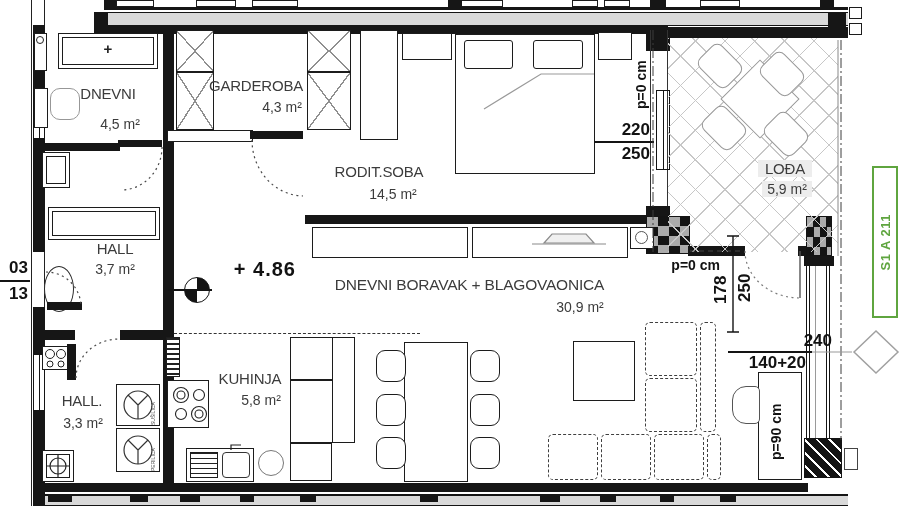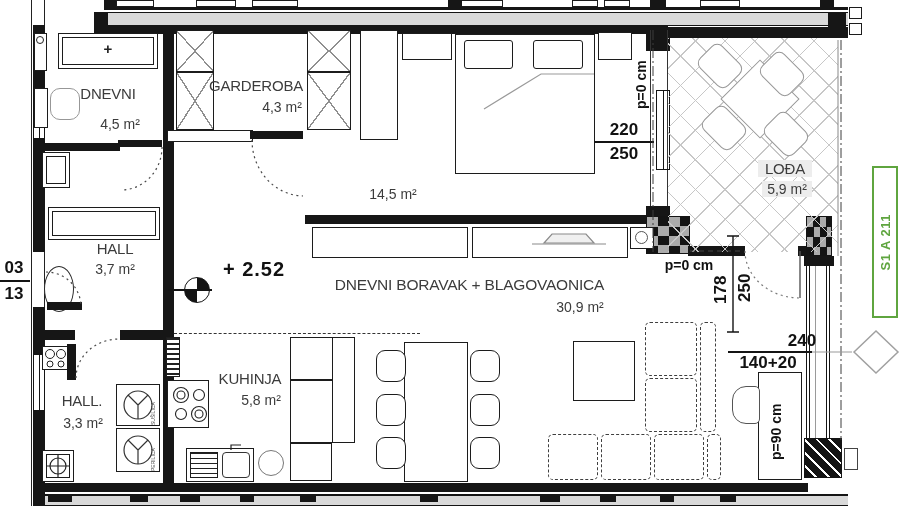--- a/index.html
+++ b/index.html
@@ -7,21 +7,21 @@
   #plan { position:relative; width:900px; height:506px; background:#fff; overflow:hidden; }
   .abs { position:absolute; }
   .w { position:absolute; background:#161616; }                     
   .fr { position:absolute; background:#fff; border:1.5px solid #1c1c1c; }  
   .frg { position:absolute; background:#fff; border:1.2px solid #979797; } 
   .inner { position:absolute; inset:3px; border:1px solid #1c1c1c; }
   .dashf { position:absolute; background:#fff; border:1.6px dashed #3f3f3f; border-radius:5px; }
   .grayband { position:absolute; background:#d9d9d9; border-top:1.5px solid #141414; border-bottom:1.5px solid #141414; }
   .lbl { position:absolute; color:#3c3c3c; font-size:15px; letter-spacing:-0.2px; white-space:nowrap; text-align:center; }
   .area { position:absolute; color:#3c3c3c; font-size:14px; white-space:nowrap; text-align:center; }
-  .dim { position:absolute; color:#121212; font-weight:bold; font-size:17px; white-space:nowrap; text-align:center; }
+  .dim { position:absolute; color:#121212; font-weight:bold; font-size:17px; white-space:nowrap; text-align:right; }
   .dimline { position:absolute; background:#141414; }
   .vtext { writing-mode:vertical-rl; transform:rotate(180deg); text-align:center; }
   .hatch { position:absolute;
     background-image:
       repeating-linear-gradient(45deg,#c7c7c7 0 1px, transparent 1px 21px),
       repeating-linear-gradient(135deg,#c7c7c7 0 1px, transparent 1px 21px);
   }
   .checker { position:absolute; background:repeating-conic-gradient(#141414 0 90deg,#ababab 0 180deg); background-size:22px 19px; border:1px solid #141414; }
   .jblock { position:absolute; background:repeating-linear-gradient(45deg,#141414 0 7px,#fff 7px 9px); border:1px solid #141414; }
   .winv { position:absolute; background:linear-gradient(to right, transparent 5px, #141414 5px, #141414 6px, transparent 6px); border-left:1px solid #141414; border-right:1px solid #141414; }
@@ -168,33 +168,34 @@
   <div class="area" style="left:252px;top:99px;width:60px">4,3 m²</div>
   <div class="fr" style="left:167px;top:130px;width:86px;height:12px"></div>
   <div class="w" style="left:250px;top:131px;width:53px;height:8px"></div>
 
   <div class="fr" style="left:360px;top:30px;width:38px;height:110px"></div>
   <div class="fr" style="left:402px;top:33px;width:50px;height:27px"></div>
   <div class="fr" style="left:455px;top:34px;width:140px;height:140px"></div>
   <div class="fr" style="left:464px;top:40px;width:49px;height:29px;border-radius:3px;border-width:1.2px"></div>
   <div class="fr" style="left:533px;top:40px;width:50px;height:29px;border-radius:3px;border-width:1.2px"></div>
   <div class="fr" style="left:598px;top:32px;width:34px;height:28px"></div>
+  <div class="lbl" style="left:325px;top:163px;width:108px">RODIT.SOBA</div>
   <div class="area" style="left:358px;top:186px;width:70px">14,5 m²</div>
   <div class="dim" style="left:598px;top:120px;width:52px">220</div>
   <div class="dimline" style="left:594px;top:141px;width:60px;height:2px"></div>
   <div class="dim" style="left:598px;top:144px;width:52px">250</div>
   <div class="dim vtext" style="left:633px;top:52px;width:20px;height:66px;font-size:14px">p=0 cm</div>
 
   <div class="fr" style="left:312px;top:227px;width:156px;height:31px"></div>
   <div class="fr" style="left:472px;top:227px;width:156px;height:31px"></div>
   <div class="fr" style="left:630px;top:227px;width:24px;height:22px"></div>
   <div class="abs" style="left:635px;top:231px;width:13px;height:13px;border:1px solid #555;border-radius:50%"></div>
   <div class="elev" style="left:184px;top:277px;width:26px;height:26px"></div>
   <div class="dimline" style="left:168px;top:289px;width:44px;height:2px"></div>
-  <div class="dim" style="left:212px;top:258px;width:84px;font-size:20px;letter-spacing:1px">+ 2.52</div>
+  <div class="dim" style="left:212px;top:258px;width:84px;font-size:20px;letter-spacing:1px">+ 4.86</div>
   <div class="lbl" style="left:322px;top:276px;width:295px;font-size:15.5px">DNEVNI BORAVAK + BLAGOVAONICA</div>
   <div class="area" style="left:548px;top:299px;width:64px">30,9 m²</div>
 
   <div class="fr" style="left:404px;top:342px;width:64px;height:140px"></div>
   <div class="fr" style="left:376px;top:350px;width:30px;height:32px;border-radius:9px"></div>
   <div class="fr" style="left:376px;top:394px;width:30px;height:32px;border-radius:9px"></div>
   <div class="fr" style="left:376px;top:437px;width:30px;height:32px;border-radius:9px"></div>
   <div class="fr" style="left:470px;top:350px;width:30px;height:32px;border-radius:9px"></div>
   <div class="fr" style="left:470px;top:394px;width:30px;height:32px;border-radius:9px"></div>
   <div class="fr" style="left:470px;top:437px;width:30px;height:32px;border-radius:9px"></div>

